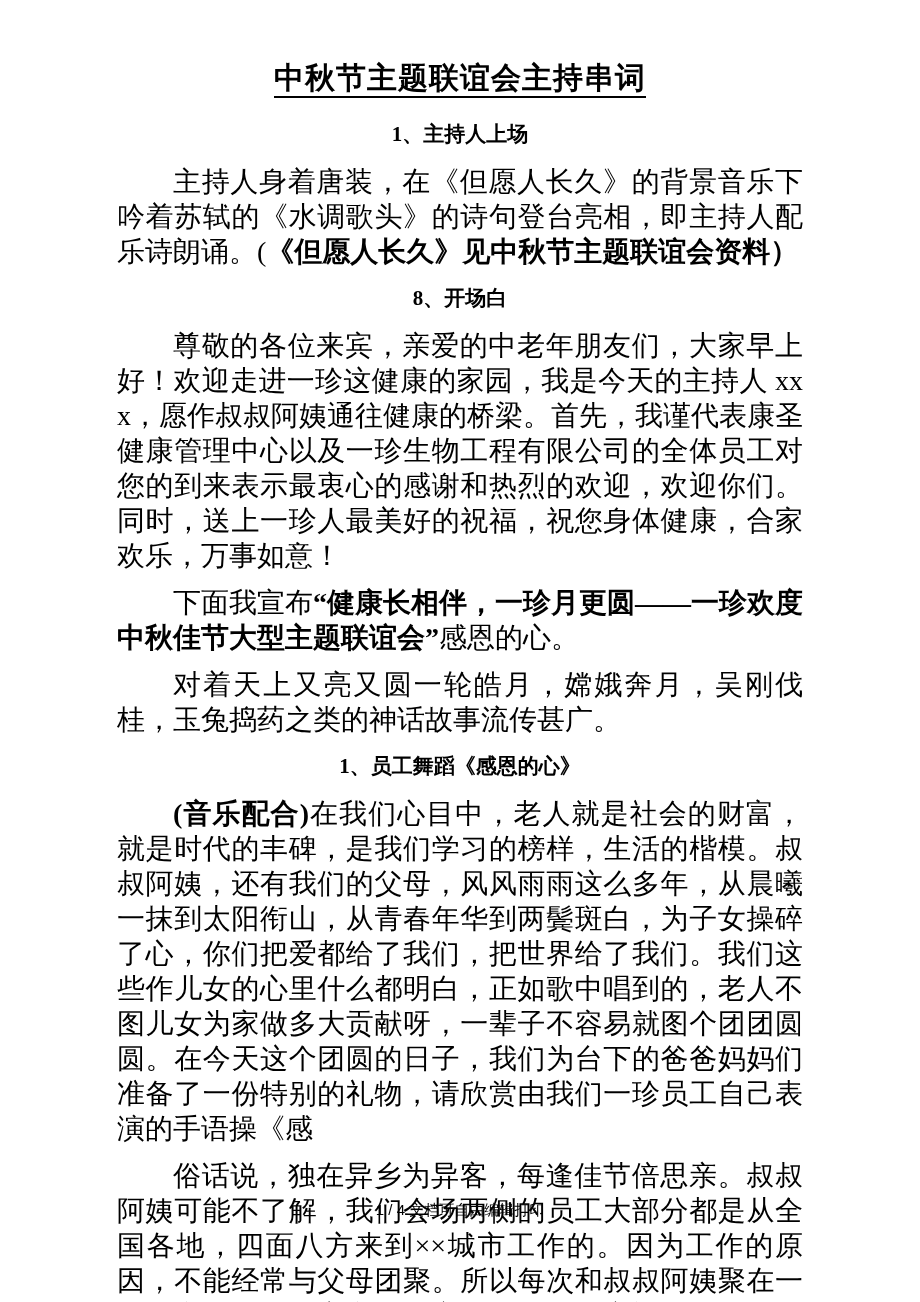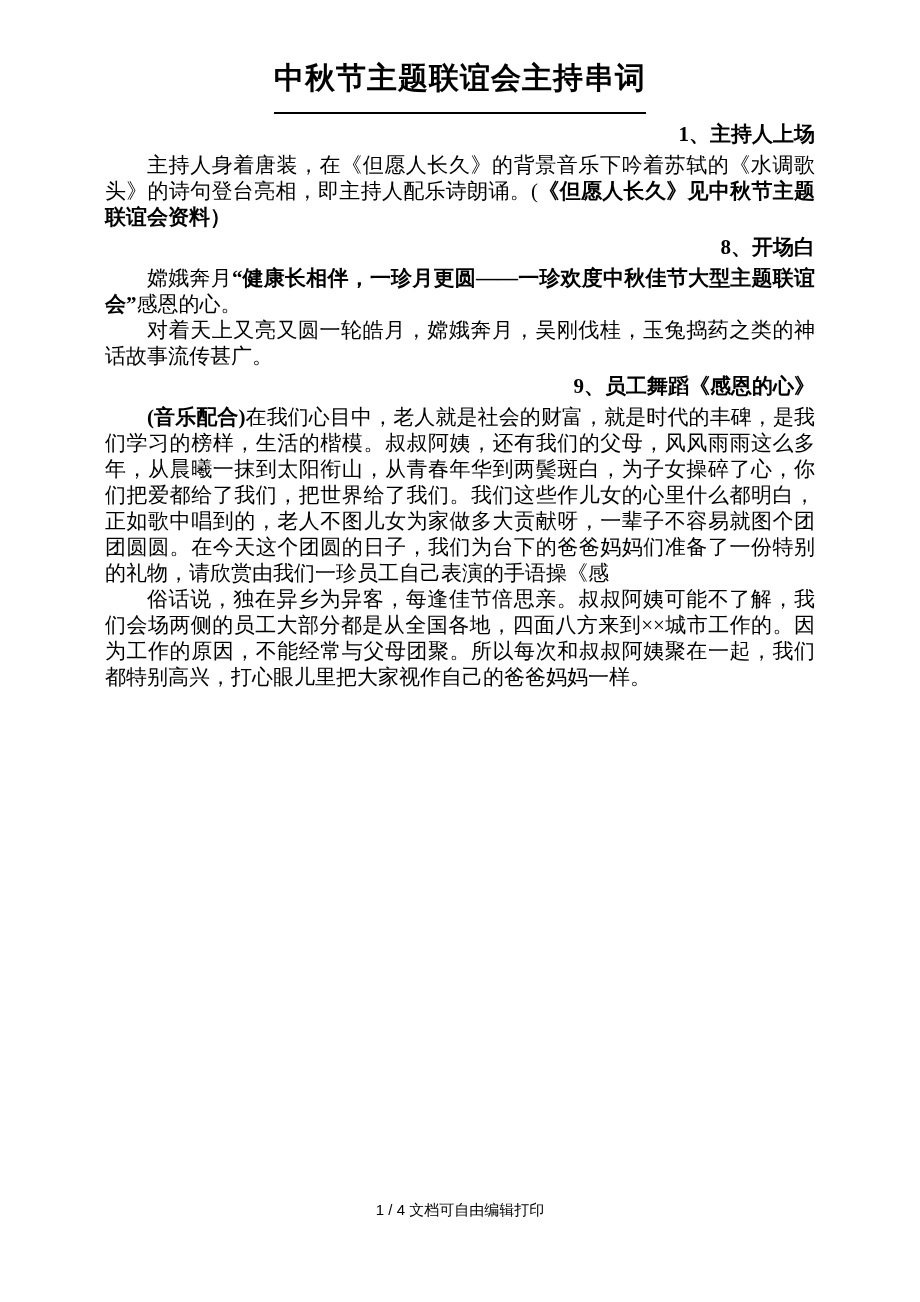--- a/index.html
+++ b/index.html
@@ -24,33 +24,33 @@
   .doc-title {
     font-size: 30px;
     font-weight: bold;
     text-align: center;
     margin: 0 0 17px 0;
     line-height: 44px;
     letter-spacing: 1px;
   }
   .doc-title .underlined {
     border-bottom: 2px solid #000;
-    padding-bottom: 18px;
+    padding-bottom: 2px;
   }
   .sec-heading {
     font-size: 21px;
     font-weight: bold;
     line-height: 35px;
     margin: 0;
-    text-align: right;
+    text-align: center;
   }
   .para {
-    font-size: 21px;
-    line-height: 26px;
-    margin: 0;
+    font-size: 28px;
+    line-height: 35px;
+    margin: 12px;
     text-indent: 2em;
     text-align: justify;
     text-justify: inter-ideograph;
     word-break: break-all;
   }
   .t { font-weight: normal; }
   .b { font-weight: bold; }
   .page-footer {
     position: absolute;
     top: 1199px;
@@ -67,23 +67,24 @@
 <body>
 
 <div class="page">
 
   <h1 class="doc-title"><span class="underlined">中秋节主题联谊会主持串词</span></h1>
 
   <h2 class="sec-heading">1、主持人上场</h2>
   <p class="para"><span class="t">主持人身着唐装，在《但愿人长久》的背景音乐下吟着苏轼的《水调歌头》的诗句登台亮相，即主持人配乐诗朗诵。(</span><span class="t b">《但愿人长久》见中秋节主题联谊会资料）</span><span class="t"></span></p>
 
   <h2 class="sec-heading">8、开场白</h2>
-  <p class="para"><span class="t">嫦娥奔月</span><span class="t b">“健康长相伴，一珍月更圆——一珍欢度中秋佳节大型主题联谊会”</span><span class="t">感恩的心。</span></p>
+  <p class="para"><span class="t">尊敬的各位来宾，亲爱的中老年朋友们，大家早上好！欢迎走进一珍这健康的家园，我是今天的主持人 xxx，愿作叔叔阿姨通往健康的桥梁。首先，我谨代表康圣健康管理中心以及一珍生物工程有限公司的全体员工对您的到来表示最衷心的感谢和热烈的欢迎，欢迎你们。同时，送上一珍人最美好的祝福，祝您身体健康，合家欢乐，万事如意！</span><span class="t b"></span><span class="t"></span></p>
+  <p class="para"><span class="t">下面我宣布</span><span class="t b">“健康长相伴，一珍月更圆——一珍欢度中秋佳节大型主题联谊会”</span><span class="t">感恩的心。</span></p>
 
   <p class="para"><span class="t">对着天上又亮又圆一轮皓月，嫦娥奔月，吴刚伐桂，玉兔捣药之类的神话故事流传甚广。</span><span class="t b"></span><span class="t"></span></p>
 
-  <h2 class="sec-heading">9、员工舞蹈《感恩的心》</h2>
+  <h2 class="sec-heading">1、员工舞蹈《感恩的心》</h2>
   <p class="para"><span class="t"></span><span class="t b">(音乐配合)</span><span class="t">在我们心目中，老人就是社会的财富，就是时代的丰碑，是我们学习的榜样，生活的楷模。叔叔阿姨，还有我们的父母，风风雨雨这么多年，从晨曦一抹到太阳衔山，从青春年华到两鬓斑白，为子女操碎了心，你们把爱都给了我们，把世界给了我们。我们这些作儿女的心里什么都明白，正如歌中唱到的，老人不图儿女为家做多大贡献呀，一辈子不容易就图个团团圆圆。在今天这个团圆的日子，我们为台下的爸爸妈妈们准备了一份特别的礼物，请欣赏由我们一珍员工自己表演的手语操《感</span></p>
   <p class="para"><span class="t">俗话说，独在异乡为异客，每逢佳节倍思亲。叔叔阿姨可能不了解，我们会场两侧的员工大部分都是从全国各地，四面八方来到××城市工作的。因为工作的原因，不能经常与父母团聚。所以每次和叔叔阿姨聚在一起，我们都特别高兴，打心眼儿里把大家视作自己的爸爸妈妈一样。</span><span class="t b"></span><span class="t"></span></p>
 
 </div>
 
 <div class="page-footer">1 / 4 文档可自由编辑打印</div>
 
 </body></html>

